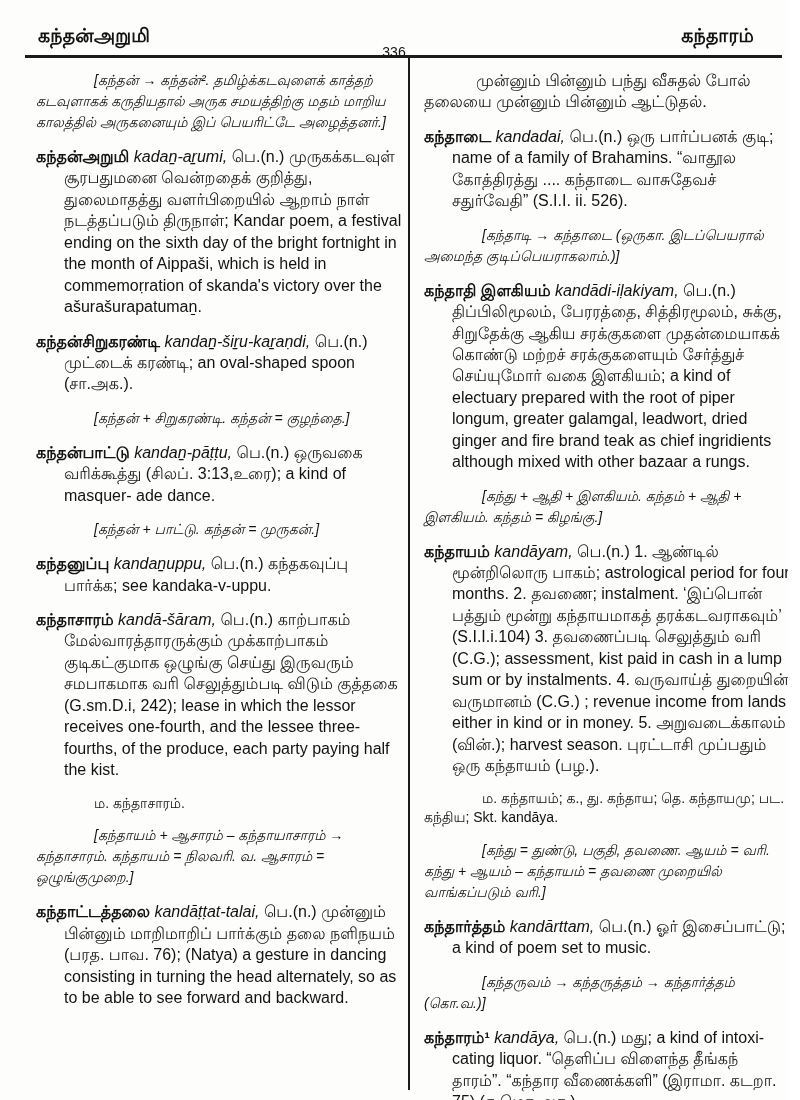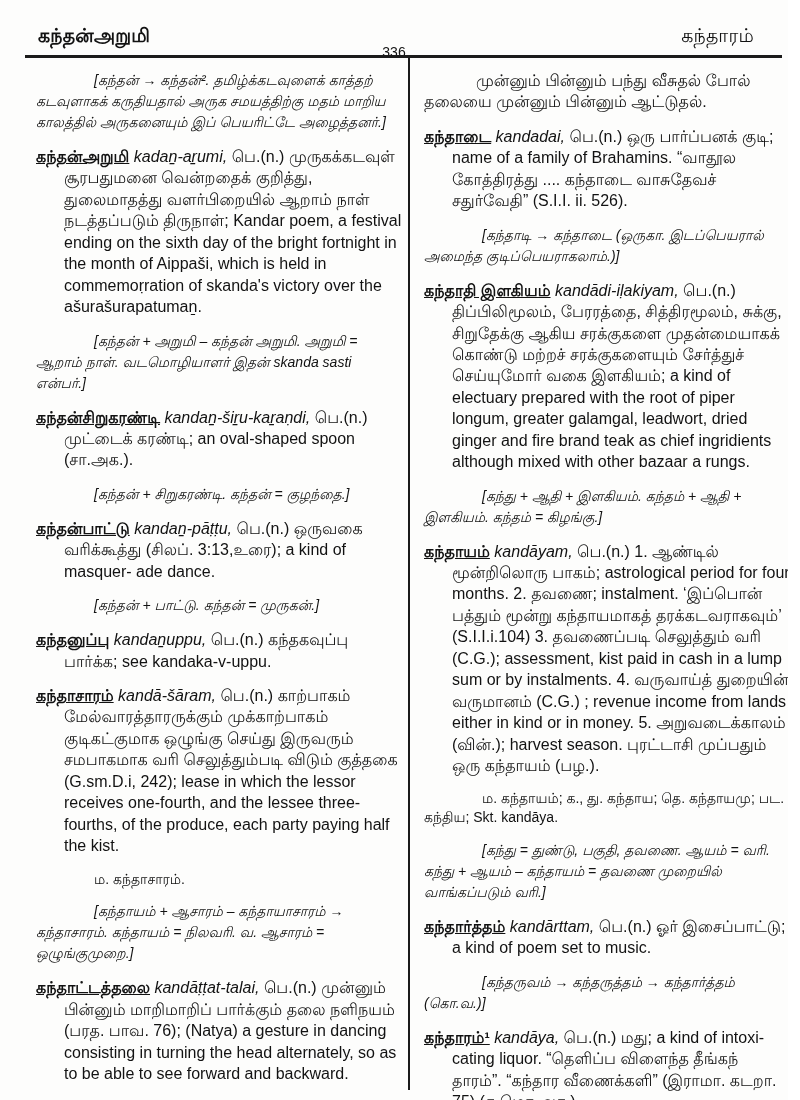--- a/index.html
+++ b/index.html
@@ -18,40 +18,40 @@
   .header-left {
     position: absolute; left: 38px; top: 25px;
     font-weight: bold; font-size: 19px; letter-spacing: 0.2px;
   }
   .page-number {
     position: absolute; left: 0; right: 0; top: 24px;
     text-align: center; font-size: 14px; margin-top: 20px;
   }
   .header-right {
     position: absolute; right: 34px; top: 25px;
-    font-weight: normal; font-size: 19px; letter-spacing: 0.2px;
+    font-weight: bold; font-size: 19px; letter-spacing: 0.2px;
   }
   .header-rule {
     position: absolute; left: 25px; right: 6px; top: 55px;
     height: 0; border-top: 3px solid #1b1b1b;
   }
   .column-divider {
     position: absolute; left: 408px; top: 58px;
     width: 2px; height: 1032px; background: #1b1b1b;
   }
   .col {
     position: absolute; top: 70px; width: 366px;
     font-size: 16px; line-height: 1.34;
     text-align: left;
   }
   .col-left  { left: 36px; }
   .col-right { left: 424px; }
   .col p { margin: 0 0 13px 0; }
   .entry { padding-left: 28px; text-indent: -28px; }
-  .hw { font-weight: bold; text-decoration: underline; }
+  .hw { font-weight: bold; }
   .tr { font-style: italic; }
   .etym {
     font-style: italic; font-size: 14px; line-height: 1.5;
     text-indent: 58px; margin-top: 2px;
   }
   .cog { font-size: 14px; text-indent: 58px; }
   .cont { text-indent: 52px; }
 </style>
 </head>
 <body>
@@ -60,21 +60,20 @@
 
   <div class="header-left">கந்தன்அறுமி</div>
   <div class="page-number">336</div>
   <div class="header-right">கந்தாரம்</div>
   <div class="header-rule"></div>
   <div class="column-divider"></div>
 
   <div class="col col-left">
     <p class="etym">[கந்தன் → கந்தன்². தமிழ்க்கடவுளைக் காத்தற் கடவுளாகக் கருதியதால் அருக சமயத்திற்கு மதம் மாறிய காலத்தில் அருகனையும் இப் பெயரிட்டே அழைத்தனர்.]</p>
     <p class="entry"><b class="hw">கந்தன்அறுமி</b> <i class="tr">kadaṉ-aṟumi,</i> <span>பெ.(n.) முருகக்கடவுள் சூரபதுமனை வென்றதைக் குறித்து, துலைமாதத்து வளர்பிறையில் ஆறாம் நாள் நடத்தப்படும் திருநாள்; Kandar poem, a festival ending on the sixth day of the bright fortnight in the month of Aippaši, which is held in commemoṛration of skanda's victory over the ašurašurapatumaṉ.</span></p>
-    <p class="etym">[கந்தன் + அறுமி – கந்தன் அறுமி. அறுமி = ஆறாம் நாள். வடமொழியாளர் இதன் skanda sasti என்பர்.]</p>
     <p class="entry"><b class="hw">கந்தன்சிறுகரண்டி</b> <i class="tr">kandaṉ-šiṟu-kaṟaṇdi,</i> <span>பெ.(n.) முட்டைக் கரண்டி; an oval-shaped spoon (சா.அக.).</span></p>
     <p class="etym">[கந்தன் + சிறுகரண்டி. கந்தன் = குழந்தை.]</p>
     <p class="entry"><b class="hw">கந்தன்பாட்டு</b> <i class="tr">kandaṉ-pāṭṭu,</i> <span>பெ.(n.) ஒருவகை வரிக்கூத்து (சிலப். 3:13,உரை); a kind of masquer- ade dance.</span></p>
     <p class="etym">[கந்தன் + பாட்டு. கந்தன் = முருகன்.]</p>
     <p class="entry"><b class="hw">கந்தனுப்பு</b> <i class="tr">kandaṉuppu,</i> <span>பெ.(n.) கந்தகவுப்பு பார்க்க; see kandaka-v-uppu.</span></p>
     <p class="entry"><b class="hw">கந்தாசாரம்</b> <i class="tr">kandā-šāram,</i> <span>பெ.(n.) காற்பாகம் மேல்வாரத்தாரருக்கும் முக்காற்பாகம் குடிகட்குமாக ஒழுங்கு செய்து இருவரும் சமபாகமாக வரி செலுத்தும்படி விடும் குத்தகை (G.sm.D.i, 242); lease in which the lessor receives one-fourth, and the lessee three-fourths, of the produce, each party paying half the kist.</span></p>
     <p class="cog">ம. கந்தாசாரம்.</p>
     <p class="etym">[கந்தாயம் + ஆசாரம் – கந்தாயாசாரம் → கந்தாசாரம். கந்தாயம் = நிலவரி. வ. ஆசாரம் = ஒழுங்குமுறை.]</p>
     <p class="entry"><b class="hw">கந்தாட்டத்தலை</b> <i class="tr">kandāṭṭat-talai,</i> <span>பெ.(n.) முன்னும் பின்னும் மாறிமாறிப் பார்க்கும் தலை நளிநயம் (பரத. பாவ. 76); (Natya) a gesture in dancing consisting in turning the head alternately, so as to be able to see forward and backward.</span></p>
 

